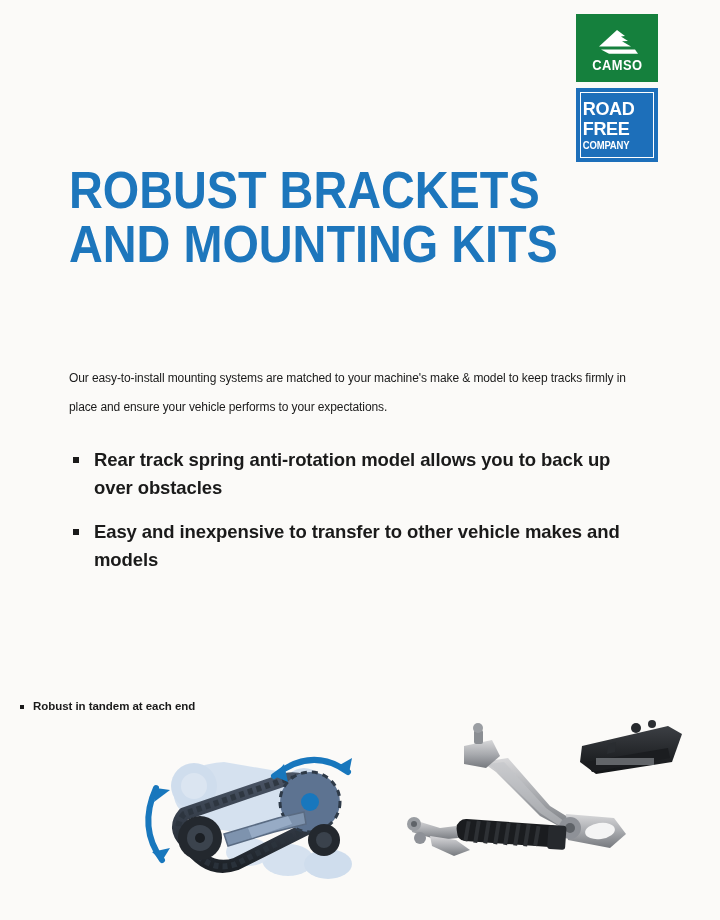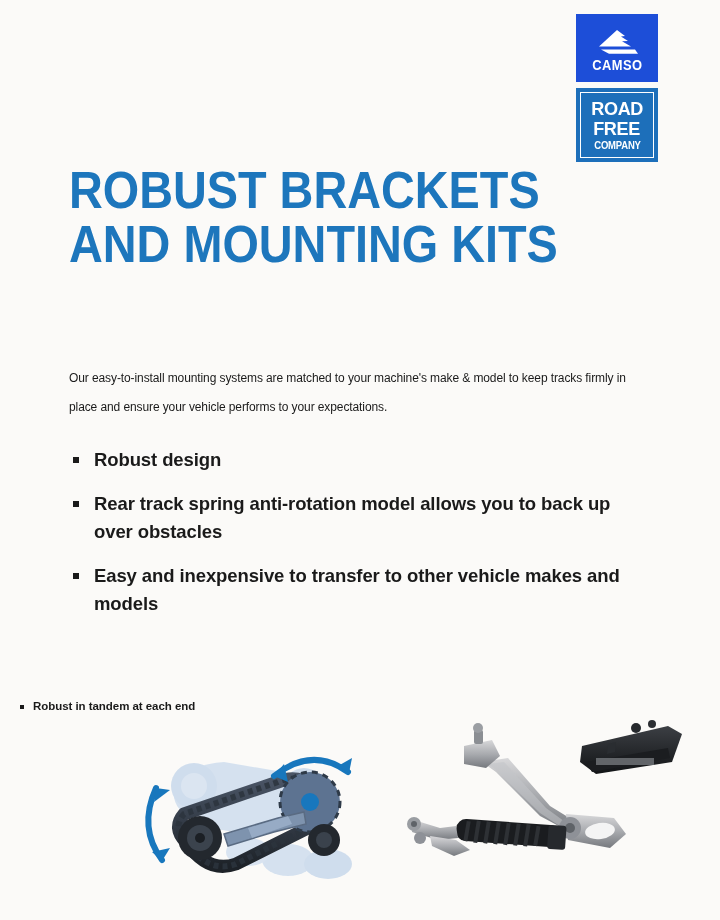--- a/index.html
+++ b/index.html
@@ -19,21 +19,21 @@
   
   .logo-stack {
     position: absolute;
     top: 14px;
     left: 576px;
     width: 82px;
   }
   .logo-camso {
     width: 82px;
     height: 68px;
-    background: #1d4ed8;
+    background: #15803d;
     display: flex;
     flex-direction: column;
     align-items: center;
     justify-content: center;
     box-sizing: border-box;
     padding-top: 4px;
   }
   .camso-mark {
     width: 44px;
     height: 28px;
@@ -57,21 +57,20 @@
     box-sizing: border-box;
     padding: 4px;
   }
   .rf-inner {
     width: 100%;
     height: 100%;
     border: 1.5px solid #ffffff;
     box-sizing: border-box;
     display: flex;
     flex-direction: column;
-    align-items: center;
     justify-content: center;
     line-height: 1;
   }
   .rf-line1, .rf-line2 {
     color: #ffffff;
     font-size: 19px;
     font-weight: bold;
     letter-spacing: -0.4px;
     transform: scaleX(0.95);
     font-family: "Liberation Sans Narrow", "Liberation Sans", sans-serif;
@@ -214,24 +213,20 @@
 </div>
 
 <div class="headline">
   <div class="headline-line">ROBUST BRACKETS</div>
   <div class="headline-line">AND MOUNTING KITS</div>
 </div>
 
 <p class="intro">Our easy-to-install mounting systems are matched to your machine's make &amp; model to keep tracks firmly in place and ensure your vehicle performs to your expectations.</p>
 
 <ul class="bullets">
-  <li class="bullet-item">
-    <span class="sq"></span>
-    <span>Robust design</span>
-  </li>
   <li class="bullet-item">
     <span class="sq"></span>
     <span>Rear track spring anti-rotation model allows you to back up over obstacles</span>
   </li>
   <li class="bullet-item">
     <span class="sq"></span>
     <span>Easy and inexpensive to transfer to other vehicle makes and models</span>
   </li>
 </ul>
 

